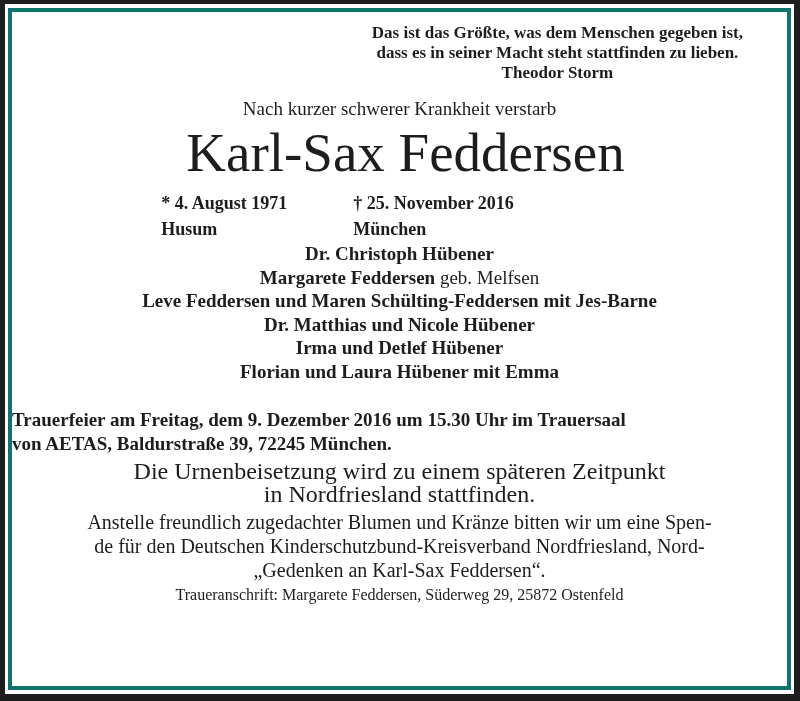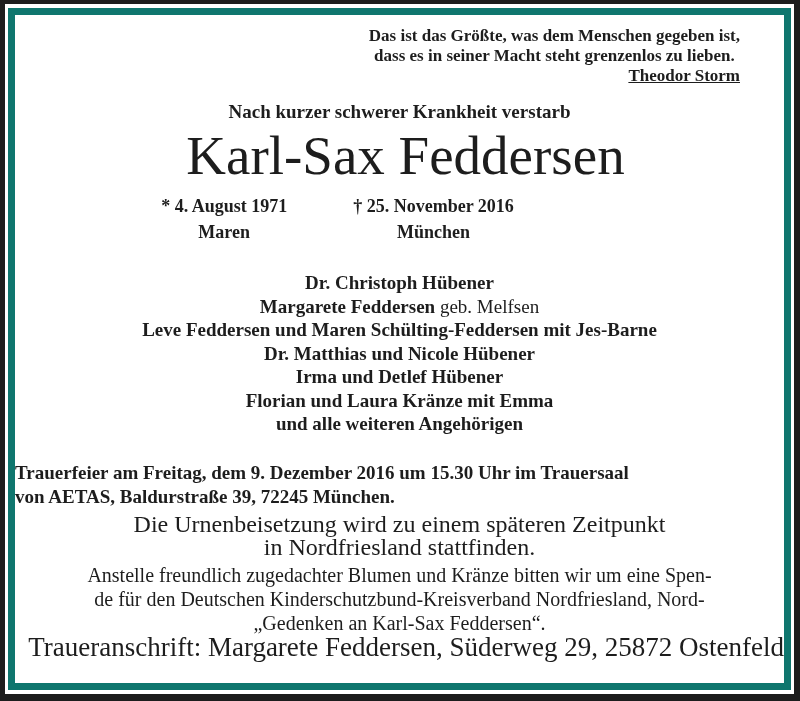--- a/index.html
+++ b/index.html
@@ -24,42 +24,41 @@
     border-style: solid;
     border-color: #1d1d1d;
     border-width: 4px 6px 7px 5px;   
     padding: 4px 3px 4px 3px;        
     background: #ffffff;
   }
   
   .notice {
     box-sizing: border-box;
     width: 100%; height: 100%;
-    border: 7px solid #0f766e;
+    border: 4px solid #0f766e;
     background: #ffffff;
     color: #1d1d1d;
     overflow: hidden;
   }
   .quote {
     width: -moz-fit-content;
     width: fit-content;
     margin: 11px 44px 0 auto;
     text-align: center;
     font-weight: bold;
     font-size: 17px;
     line-height: 20px;
   }
   .quote .attribution {
-    text-align: right;
-    text-decoration: underline;
+    text-align: center;
   }
   .intro {
     margin-top: 15px;
     text-align: center;
-    font-weight: bold;
+    font-weight: normal;
     font-size: 19px;
     line-height: 22px;
   }
   .deceased-name {
     margin-top: 4px;
     text-align: center;
     font-weight: normal;
     font-size: 55px;
     line-height: 58px;
     white-space: nowrap;
@@ -69,23 +68,22 @@
     position: relative;
     left: -62px;                 
     margin-top: 8px;
     display: flex;
     justify-content: center;
     gap: 66px;
     font-weight: bold;
     font-size: 18px;
     line-height: 26px;
   }
-  .dates-col { text-align: center; }
+  .dates-col { }
   .family {
-    margin-top: 26px;
     text-align: center;
     font-weight: bold;
     font-size: 19px;
     line-height: 23.5px;
   }
   .family .suffix { font-weight: normal; }
   .ceremony {
     margin-top: 25px;
     font-weight: bold;
     font-size: 19px;
@@ -100,62 +98,61 @@
   }
   .donation {
     margin-top: 4px;
     text-align: center;
     font-weight: normal;
     font-size: 20px;
     line-height: 24px;
   }
   .address {
     margin-top: 1px;
-    text-align: right;
+    text-align: center;
     font-weight: normal;
-    font-size: 27px;
+    font-size: 16px;
     line-height: 23px;
   }
 </style>
 </head>
 <body>
 
 <div class="stage">
   <div class="frame-outer">
     <div class="notice">
 
       <div class="quote">
         <div>Das ist das Größte, was dem Menschen gegeben ist,</div>
-        <div>dass es in seiner Macht steht grenzenlos zu lieben.</div>
+        <div>dass es in seiner Macht steht stattfinden zu lieben.</div>
         <div class="attribution">Theodor Storm</div>
       </div>
 
       <div class="intro">Nach kurzer schwerer Krankheit verstarb</div>
 
       <div class="deceased-name">Karl-Sax Feddersen</div>
 
       <div class="dates-row">
         <div class="dates-col">
           <div>* 4. August 1971</div>
-          <div>Maren</div>
+          <div>Husum</div>
         </div>
         <div class="dates-col">
           <div>† 25. November 2016</div>
           <div>München</div>
         </div>
       </div>
 
       <div class="family">
         <div><span>Dr. Christoph Hübener</span><span class="suffix"></span></div>
         <div><span>Margarete Feddersen</span><span class="suffix"> geb. Melfsen</span></div>
         <div><span>Leve Feddersen und Maren Schülting-Feddersen mit Jes-Barne</span><span class="suffix"></span></div>
         <div><span>Dr. Matthias und Nicole Hübener</span><span class="suffix"></span></div>
         <div><span>Irma und Detlef Hübener</span><span class="suffix"></span></div>
-        <div><span>Florian und Laura Kränze mit Emma</span><span class="suffix"></span></div>
-        <div><span>und alle weiteren Angehörigen</span><span class="suffix"></span></div>
+        <div><span>Florian und Laura Hübener mit Emma</span><span class="suffix"></span></div>
       </div>
 
       <div class="ceremony">
         <div>Trauerfeier am Freitag, dem 9. Dezember 2016 um 15.30 Uhr im Trauersaal</div>
         <div>von AETAS, Baldurstraße 39, 72245 München.</div>
       </div>
 
       <div class="burial">
         <div>Die Urnenbeisetzung wird zu einem späteren Zeitpunkt</div>
         <div>in Nordfriesland stattfinden.</div>

